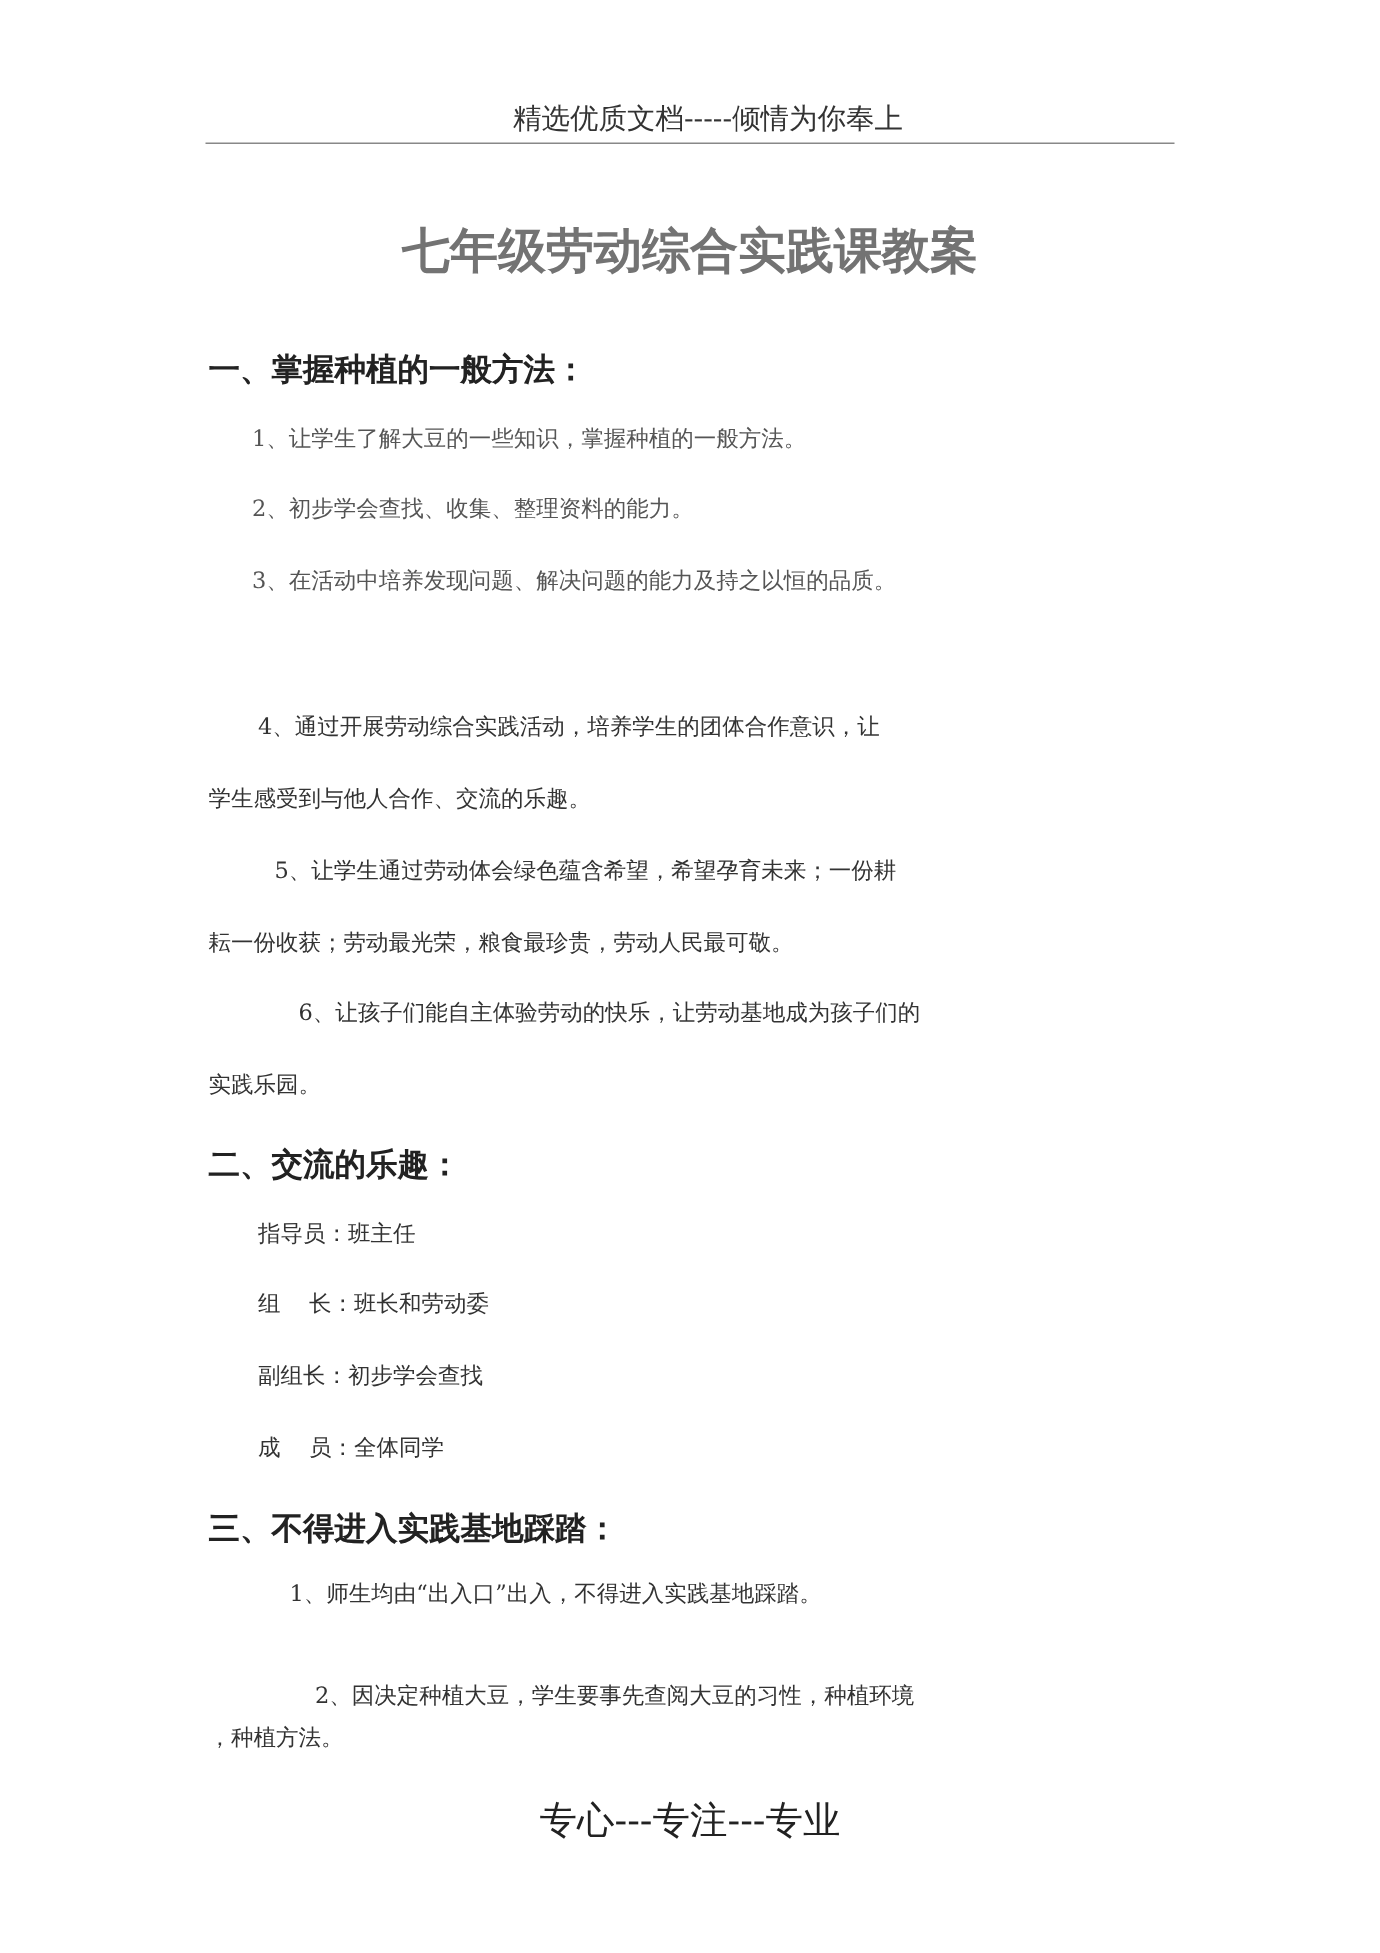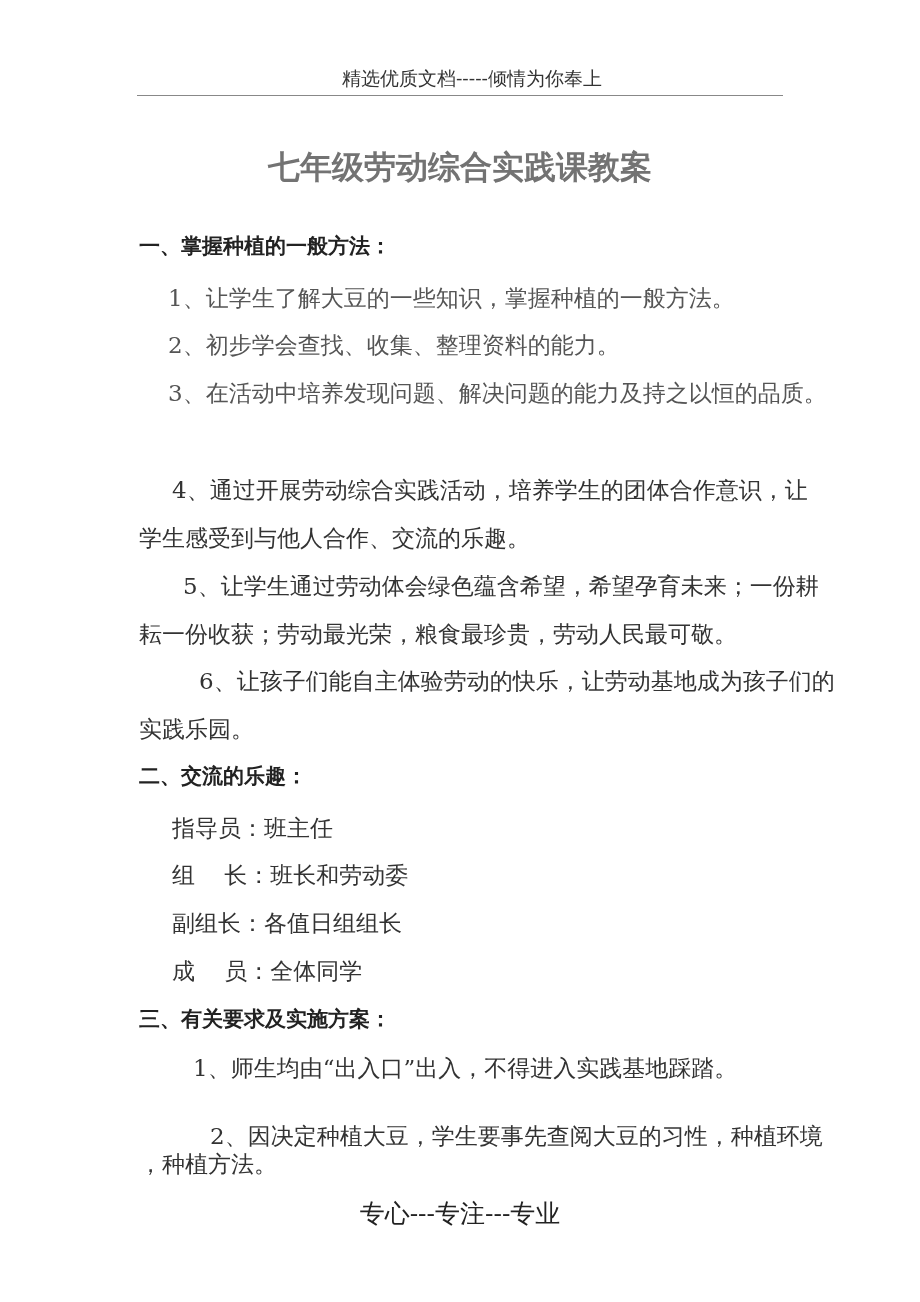--- a/index.html
+++ b/index.html
@@ -4,21 +4,21 @@
 <style>
   html, body { margin:0; padding:0; background:#ffffff; }
   body { width:920px; height:1302px; position:relative; overflow:hidden;
          font-family: "DejaVu Serif", "Liberation Serif", serif; color:#222; }
   .abs { position:absolute; white-space:nowrap; }
   .header { left:0; width:920px; top:66px; text-align:center; font-size:19px; color:#333;margin-left:12px; }
   .hr { position:absolute; left:137px; width:646px; top:95px; height:1px; background:#888; }
   .title { left:0; width:920px; top:146px; text-align:center; font-size:32px; font-weight:bold;
            font-family: "DejaVu Sans", "Liberation Sans", sans-serif; color:#737373; }
   .h2 { font-size:21px; font-weight:bold; font-family:"DejaVu Sans","Liberation Sans",sans-serif; color:#222; }
-  .p { font-size:23px; color:#333; }
+  .p { font-size:15px; color:#333; }
   .grey { color:#555; }
   .footer { left:0; width:920px; top:1197px; text-align:center; font-size:25px; color:#222; }
 </style>
 </head>
 <body>
 
 <div class="abs header">精选优质文档-----倾情为你奉上</div>
 <div class="hr"></div>
 
 <div class="abs title">七年级劳动综合实践课教案</div>
@@ -31,21 +31,21 @@
 <div class="abs p" style="left:172px; top:475px;">4、通过开展劳动综合实践活动，培养学生的团体合作意识，让</div>
 <div class="abs p" style="left:139px; top:523px;">学生感受到与他人合作、交流的乐趣。</div>
 <div class="abs p" style="left:183px; top:571px;">5、让学生通过劳动体会绿色蕴含希望，希望孕育未来；一份耕</div>
 <div class="abs p" style="left:139px; top:619px;">耘一份收获；劳动最光荣，粮食最珍贵，劳动人民最可敬。</div>
 <div class="abs p" style="left:183px; top:666px;margin-left:16px;">6、让孩子们能自主体验劳动的快乐，让劳动基地成为孩子们的</div>
 <div class="abs p" style="left:139px; top:714px;">实践乐园。</div>
 
 <div class="abs h2" style="left:139px; top:762px;">二、交流的乐趣：</div>
 <div class="abs p" style="left:172px; top:813px; white-space:pre;">指导员：班主任</div>
 <div class="abs p" style="left:172px; top:860px; white-space:pre;">组    长：班长和劳动委</div>
-<div class="abs p" style="left:172px; top:908px; white-space:pre;">副组长：各值日组组长</div>
+<div class="abs p" style="left:172px; top:908px; white-space:pre;">副组长：初步学会查找</div>
 <div class="abs p" style="left:172px; top:956px; white-space:pre;">成    员：全体同学</div>
 
-<div class="abs h2" style="left:139px; top:1005px;">三、有关要求及实施方案：</div>
+<div class="abs h2" style="left:139px; top:1005px;">三、不得进入实践基地踩踏：</div>
 <div class="abs p" style="left:193px; top:1053px;">1、师生均由“出入口”出入，不得进入实践基地踩踏。</div>
 <div class="abs p" style="left:210px; top:1101px;margin-top:20px;">2、因决定种植大豆，学生要事先查阅大豆的习性，种植环境</div>
 <div class="abs p" style="left:139px; top:1149px;">，种植方法。</div>
 
 <div class="abs footer">专心---专注---专业</div>
 
 </body></html>

